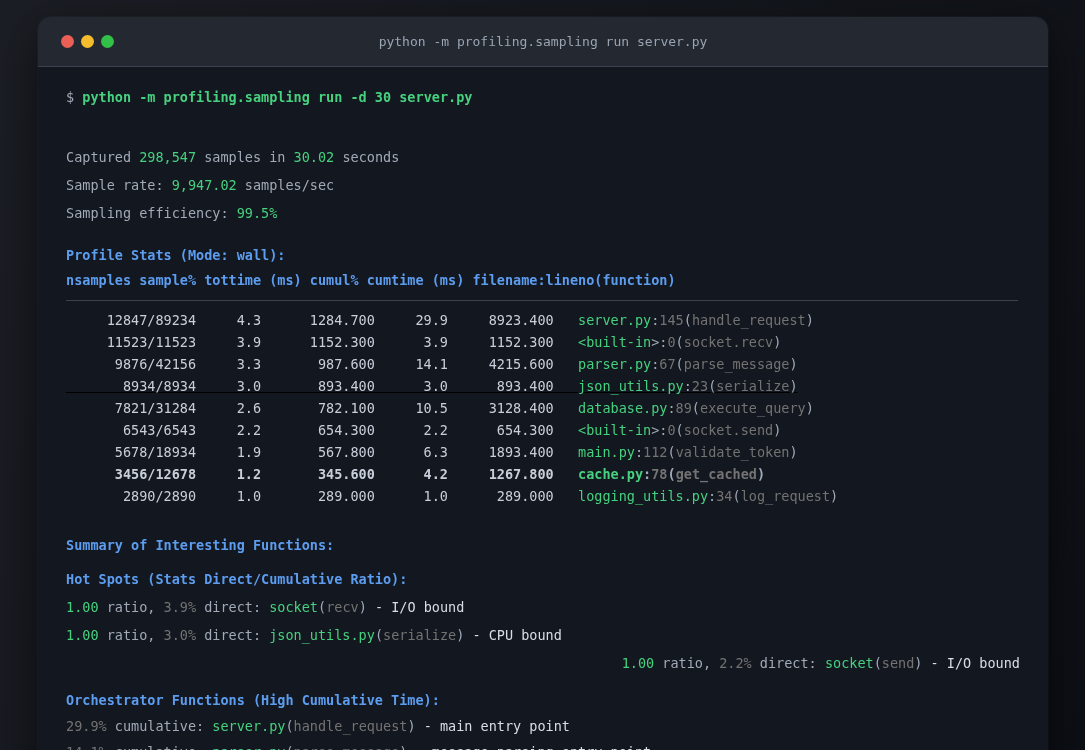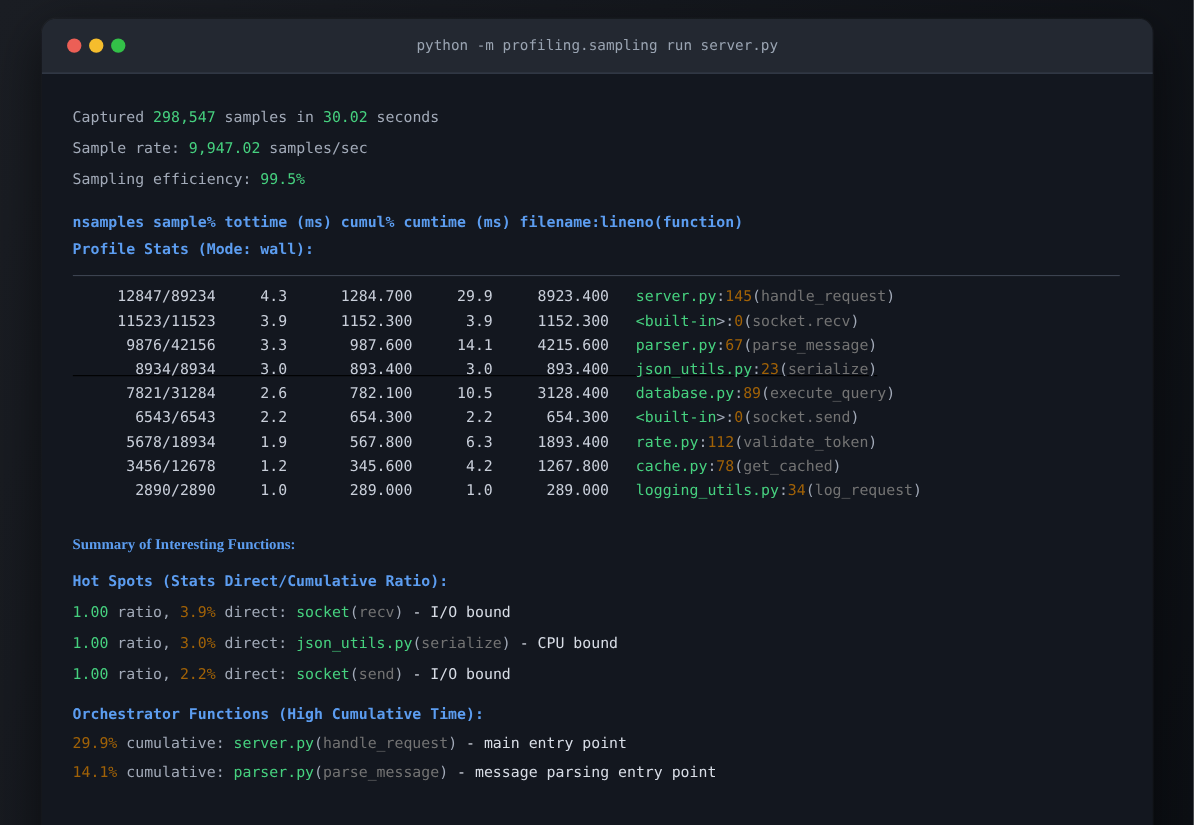--- a/index.html
+++ b/index.html
@@ -35,59 +35,60 @@
     border-top:1px solid #3c4350;
   }
   .c-dim{color:#a2aab8}
   .c-pun{color:#a2aab8}
   .c-num{color:#c9cfda}
   .c-wht{color:#d8dde6}
   .c-grn{color:#46d17f}
   .c-grnb{color:#46d17f;font-weight:bold}
   .c-blu{color:#737373}
   .c-blub{color:#5c9df0;font-weight:bold}
-  .c-org{color:#a16207}
+  .c-org{color:#737373}
 </style>
 </head>
 <body>
 
 <div class="window">
   <div class="titlebar">
     <div class="lights">
       <span class="light" style="background: rgb(236, 95, 86);"></span>
       <span class="light" style="background: rgb(245, 189, 45);"></span>
       <span class="light" style="background: rgb(51, 192, 72);"></span>
     </div>
     <div class="title">python -m profiling.sampling run server.py</div>
   </div>
   <div class="term">
     <div>
+        <div class="line" style="height: 28px; line-height: 28px;"><span class="c-dim">$ </span><span class="c-grnb">python -m profiling.sampling run -d 30 server.py</span></div>
         <div class="line" style="height: 10px; line-height: 10px;"></div>
-        <div class="line" style="height: 28px; line-height: 28px;"><span class="c-dim">Captured </span><span class="c-grn">298,547</span><span class="c-dim"> samples in </span><span class="c-grn">30.02</span><span class="c-dim"> seconds</span></div>
+        <div class="line" style="height: 28px; line-height: 28px; margin-top: 22px;"><span class="c-dim">Captured </span><span class="c-grn">298,547</span><span class="c-dim"> samples in </span><span class="c-grn">30.02</span><span class="c-dim"> seconds</span></div>
         <div class="line" style="height: 28px; line-height: 28px;"><span class="c-dim">Sample rate: </span><span class="c-grn">9,947.02</span><span class="c-dim"> samples/sec</span></div>
         <div class="line" style="height: 28px; line-height: 28px;"><span class="c-dim">Sampling efficiency: </span><span class="c-grn">99.5%</span></div>
         <div class="line" style="height: 14px; line-height: 14px;"></div>
+        <div class="line" style="height: 28px; line-height: 28px;"><span class="c-blub">Profile Stats (Mode: wall):</span></div>
         <div class="line" style="height: 22px; line-height: 22px;"><span class="c-blub">nsamples sample% tottime (ms) cumul% cumtime (ms) filename:lineno(function)</span></div>
-        <div class="line" style="height: 28px; line-height: 28px;"><span class="c-blub">Profile Stats (Mode: wall):</span></div>
         <div class="line divider-line" style="height: 18px; line-height: 18px;"></div>
         <div class="line" style="height: 22px; line-height: 22px;"><span class="c-num">     12847/89234     4.3      1284.700     29.9     8923.400   </span><span class="c-grn">server.py</span><span class="c-pun">:</span><span class="c-org">145</span><span class="c-pun">(</span><span class="c-blu">handle_request</span><span class="c-pun">)</span></div>
         <div class="line" style="height: 22px; line-height: 22px;"><span class="c-num">     11523/11523     3.9      1152.300      3.9     1152.300   </span><span class="c-grn">&lt;built-in</span><span class="c-pun">&gt;:</span><span class="c-org">0</span><span class="c-pun">(</span><span class="c-blu">socket.recv</span><span class="c-pun">)</span></div>
         <div class="line" style="height: 22px; line-height: 22px;"><span class="c-num">      9876/42156     3.3       987.600     14.1     4215.600   </span><span class="c-grn">parser.py</span><span class="c-pun">:</span><span class="c-org">67</span><span class="c-pun">(</span><span class="c-blu">parse_message</span><span class="c-pun">)</span></div>
         <div class="line" style="height: 22px; line-height: 22px; text-decoration: underline;"><span class="c-num">       8934/8934     3.0       893.400      3.0      893.400   </span><span class="c-grn">json_utils.py</span><span class="c-pun">:</span><span class="c-org">23</span><span class="c-pun">(</span><span class="c-blu">serialize</span><span class="c-pun">)</span></div>
         <div class="line" style="height: 22px; line-height: 22px;"><span class="c-num">      7821/31284     2.6       782.100     10.5     3128.400   </span><span class="c-grn">database.py</span><span class="c-pun">:</span><span class="c-org">89</span><span class="c-pun">(</span><span class="c-blu">execute_query</span><span class="c-pun">)</span></div>
         <div class="line" style="height: 22px; line-height: 22px;"><span class="c-num">       6543/6543     2.2       654.300      2.2      654.300   </span><span class="c-grn">&lt;built-in</span><span class="c-pun">&gt;:</span><span class="c-org">0</span><span class="c-pun">(</span><span class="c-blu">socket.send</span><span class="c-pun">)</span></div>
-        <div class="line" style="height: 22px; line-height: 22px;"><span class="c-num">      5678/18934     1.9       567.800      6.3     1893.400   </span><span class="c-grn">rate.py</span><span class="c-pun">:</span><span class="c-org">112</span><span class="c-pun">(</span><span class="c-blu">validate_token</span><span class="c-pun">)</span></div>
-        <div class="line" style="height: 22px; line-height: 22px;"><span class="c-num">      3456/12678     1.2       345.600      4.2     1267.800   </span><span class="c-grn">cache.py</span><span class="c-pun">:</span><span class="c-org">78</span><span class="c-pun">(</span><span class="c-blu">get_cached</span><span class="c-pun">)</span></div>
+        <div class="line" style="height: 22px; line-height: 22px;"><span class="c-num">      5678/18934     1.9       567.800      6.3     1893.400   </span><span class="c-grn">main.py</span><span class="c-pun">:</span><span class="c-org">112</span><span class="c-pun">(</span><span class="c-blu">validate_token</span><span class="c-pun">)</span></div>
+        <div class="line" style="height: 22px; line-height: 22px; font-weight: bold;"><span class="c-num">      3456/12678     1.2       345.600      4.2     1267.800   </span><span class="c-grn">cache.py</span><span class="c-pun">:</span><span class="c-org">78</span><span class="c-pun">(</span><span class="c-blu">get_cached</span><span class="c-pun">)</span></div>
         <div class="line" style="height: 22px; line-height: 22px;"><span class="c-num">       2890/2890     1.0       289.000      1.0      289.000   </span><span class="c-grn">logging_utils.py</span><span class="c-pun">:</span><span class="c-org">34</span><span class="c-pun">(</span><span class="c-blu">log_request</span><span class="c-pun">)</span></div>
         <div class="line" style="height: 24px; line-height: 24px;"></div>
-        <div class="line" style="height: 28px; line-height: 28px; font-family: Liberation Serif, serif;"><span class="c-blub">Summary of Interesting Functions:</span></div>
+        <div class="line" style="height: 28px; line-height: 28px;"><span class="c-blub">Summary of Interesting Functions:</span></div>
         <div class="line" style="height: 6px; line-height: 6px;"></div>
         <div class="line" style="height: 28px; line-height: 28px;"><span class="c-blub">Hot Spots (Stats Direct/Cumulative Ratio):</span></div>
         <div class="line" style="height: 28px; line-height: 28px;"><span class="c-grn">1.00</span><span class="c-dim"> ratio, </span><span class="c-org">3.9%</span><span class="c-dim"> direct: </span><span class="c-grn">socket</span><span class="c-pun">(</span><span class="c-blu">recv</span><span class="c-pun">)</span><span class="c-wht"> - I/O bound</span></div>
         <div class="line" style="height: 28px; line-height: 28px;"><span class="c-grn">1.00</span><span class="c-dim"> ratio, </span><span class="c-org">3.0%</span><span class="c-dim"> direct: </span><span class="c-grn">json_utils.py</span><span class="c-pun">(</span><span class="c-blu">serialize</span><span class="c-pun">)</span><span class="c-wht"> - CPU bound</span></div>
-        <div class="line" style="height: 28px; line-height: 28px;"><span class="c-grn">1.00</span><span class="c-dim"> ratio, </span><span class="c-org">2.2%</span><span class="c-dim"> direct: </span><span class="c-grn">socket</span><span class="c-pun">(</span><span class="c-blu">send</span><span class="c-pun">)</span><span class="c-wht"> - I/O bound</span></div>
+        <div class="line" style="height: 28px; line-height: 28px; text-align: right;"><span class="c-grn">1.00</span><span class="c-dim"> ratio, </span><span class="c-org">2.2%</span><span class="c-dim"> direct: </span><span class="c-grn">socket</span><span class="c-pun">(</span><span class="c-blu">send</span><span class="c-pun">)</span><span class="c-wht"> - I/O bound</span></div>
         <div class="line" style="height: 10px; line-height: 10px;"></div>
         <div class="line" style="height: 26px; line-height: 26px;"><span class="c-blub">Orchestrator Functions (High Cumulative Time):</span></div>
         <div class="line" style="height: 26px; line-height: 26px;"><span class="c-org">29.9%</span><span class="c-dim"> cumulative: </span><span class="c-grn">server.py</span><span class="c-pun">(</span><span class="c-blu">handle_request</span><span class="c-pun">)</span><span class="c-wht"> - main entry point</span></div>
         <div class="line" style="height: 26px; line-height: 26px;"><span class="c-org">14.1%</span><span class="c-dim"> cumulative: </span><span class="c-grn">parser.py</span><span class="c-pun">(</span><span class="c-blu">parse_message</span><span class="c-pun">)</span><span class="c-wht"> - message parsing entry point</span></div>
       </div>
   </div>
 </div>
 
 </body></html>

